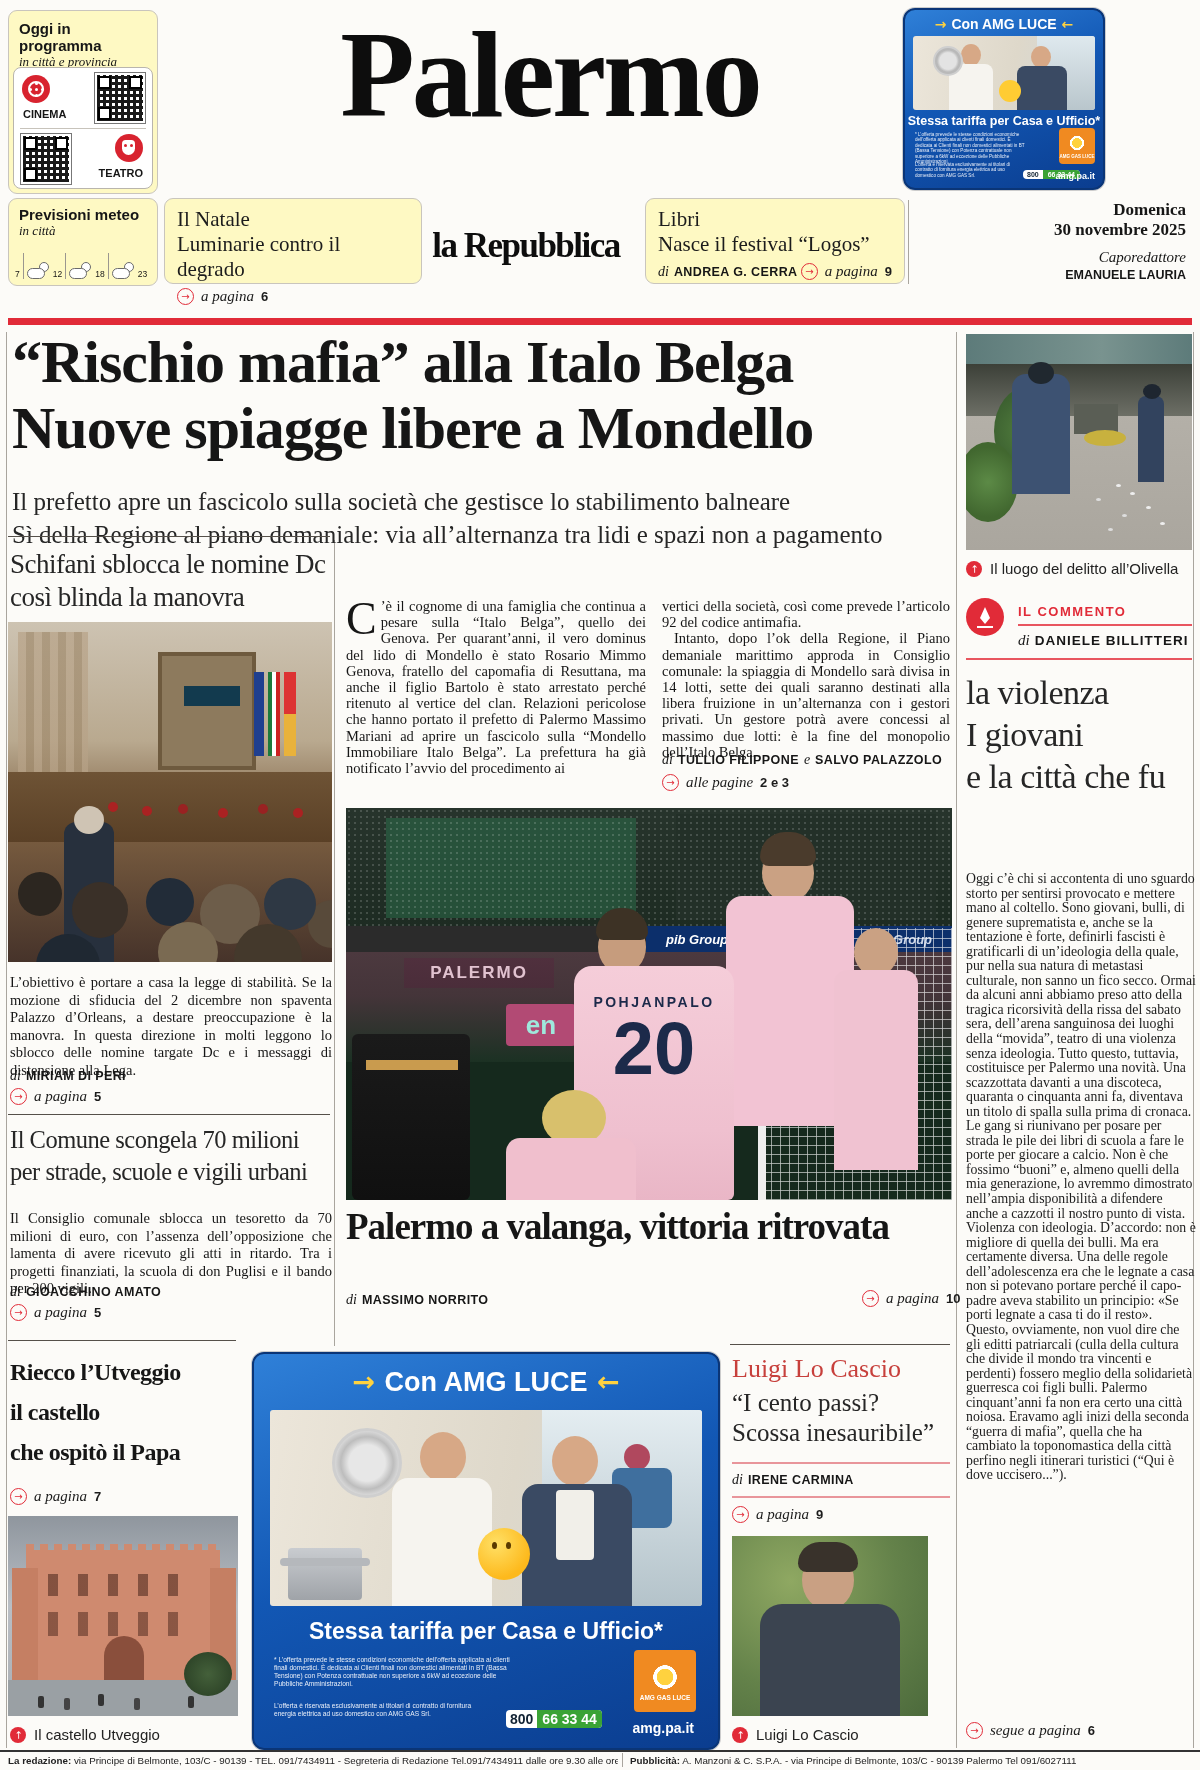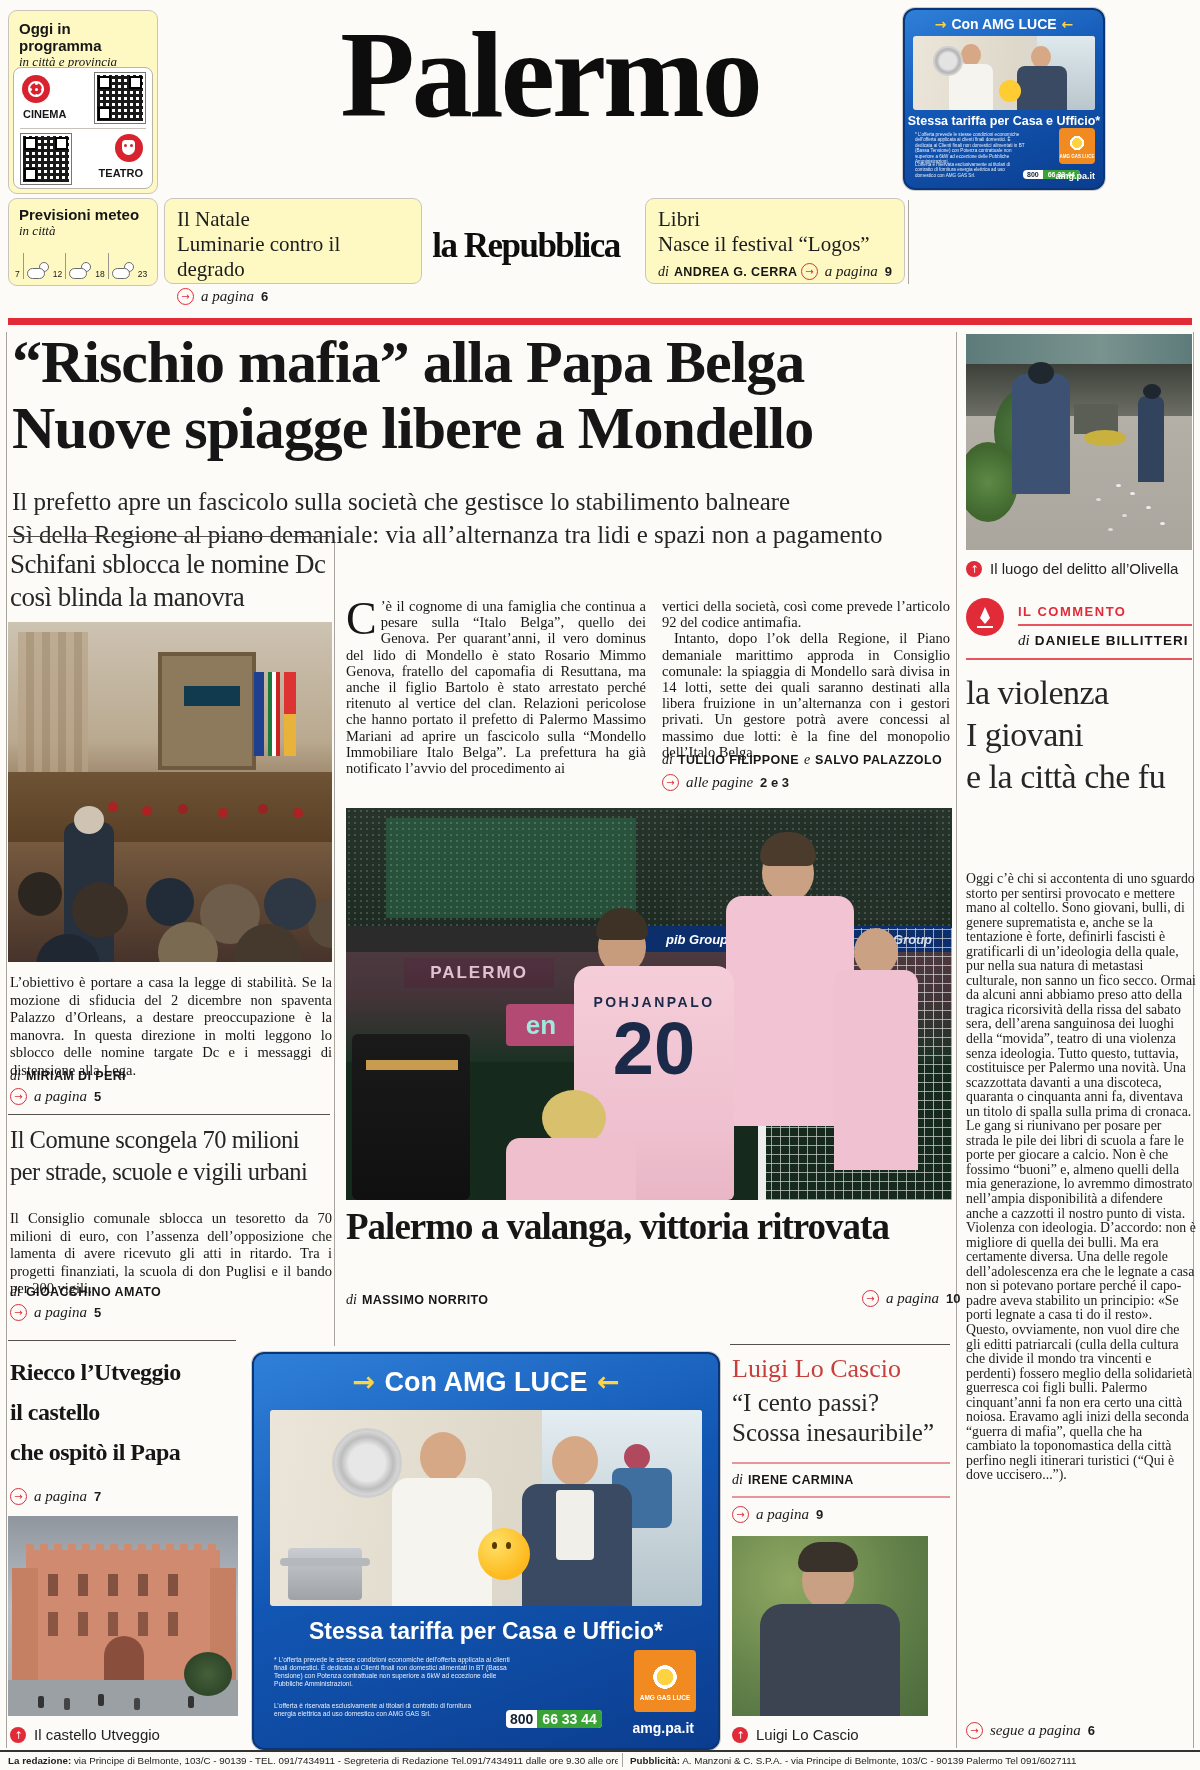--- a/index.html
+++ b/index.html
@@ -196,29 +196,35 @@
       </span>
       <span class="plink">
         <span class="pcirc">→</span>
         <span>a pagina</span>
           <span class="pnum">9</span>
       </span>
     </div>
   </div>
 
   <div class="hairline-v" style="left:908px;top:200px;height:84px;"></div>
+  <div class="abs" style="left:916px;top:200px;width:276px;text-align:right;padding-right:6px;box-sizing:border-box;">
+    <div style="font-weight:bold;font-size:17px;">Domenica</div>
+    <div style="font-weight:bold;font-size:17px;">30 novembre 2025</div>
+    <div style="font-style:italic;font-size:15px;margin-top:9px;">Caporedattore</div>
+    <div class="sans" style="font-weight:bold;font-size:12.5px;margin-top:2px;">EMANUELE LAURIA</div>
+  </div>
 
   <div class="abs" style="left:8px;top:318px;width:1184px;height:7px;background:#e12b38;"></div>
 
   <div class="hairline-v" style="left:6px;top:332px;height:1416px;"></div>
   <div class="hairline-v" style="left:1193px;top:332px;height:1416px;"></div>
   <div class="hairline-v" style="left:956px;top:332px;height:1416px;"></div>
   <div class="hairline-v" style="left:334px;top:540px;height:806px;"></div>
 
-  <div class="abs headline" style="left:12px;top:332px;width:940px;font-size:60px;">“Rischio mafia” alla Papa Belga</div>
+  <div class="abs headline" style="left:12px;top:332px;width:940px;font-size:60px;">“Rischio mafia” alla Italo Belga</div>
   <div class="abs headline" style="left:12px;top:398px;width:940px;font-size:60px;">Nuove spiagge libere a Mondello</div>
   <div class="abs softhead" style="left:12px;top:488px;width:940px;font-size:25px;">Il prefetto apre un fascicolo sulla società che gestisce lo stabilimento balneare</div>
   <div class="abs softhead" style="left:12px;top:521px;width:940px;font-size:25px;">Sì della Regione al piano demaniale: via all’alternanza tra lidi e spazi non a pagamento</div>
 
   <div class="ph" style="left:966px;top:334px;width:226px;height:216px;background:linear-gradient(180deg,#8a8d88 0%,#b5b1a9 30%,#aaa69e 100%);">
     <div class="rect" style="left:0;top:0;width:100%;height:34px;background:linear-gradient(90deg,#5d7b7a,#79938f 60%,#5d7b7a);"></div>
     <div class="rect" style="left:0;top:30px;width:100%;height:52px;background:linear-gradient(180deg,#3c4038,#6d6f66);"></div>
     <span class="blob" style="left:28px;top:52px;width:70px;height:90px;background:radial-gradient(circle,#53803f,#3c6030 70%);"></span>
     <span class="blob" style="left:-8px;top:108px;width:60px;height:80px;background:radial-gradient(circle,#5c8a46,#41672f 70%);"></span>
     <div class="rect" style="left:46px;top:40px;width:58px;height:120px;background:#3d5272;border-radius:14px 14px 0 0;"></div>

